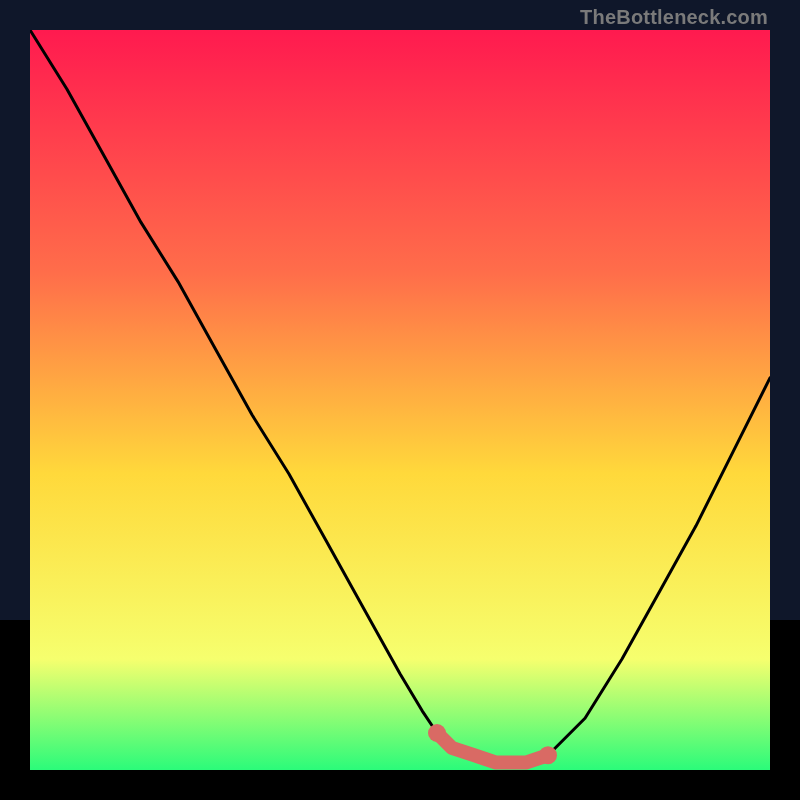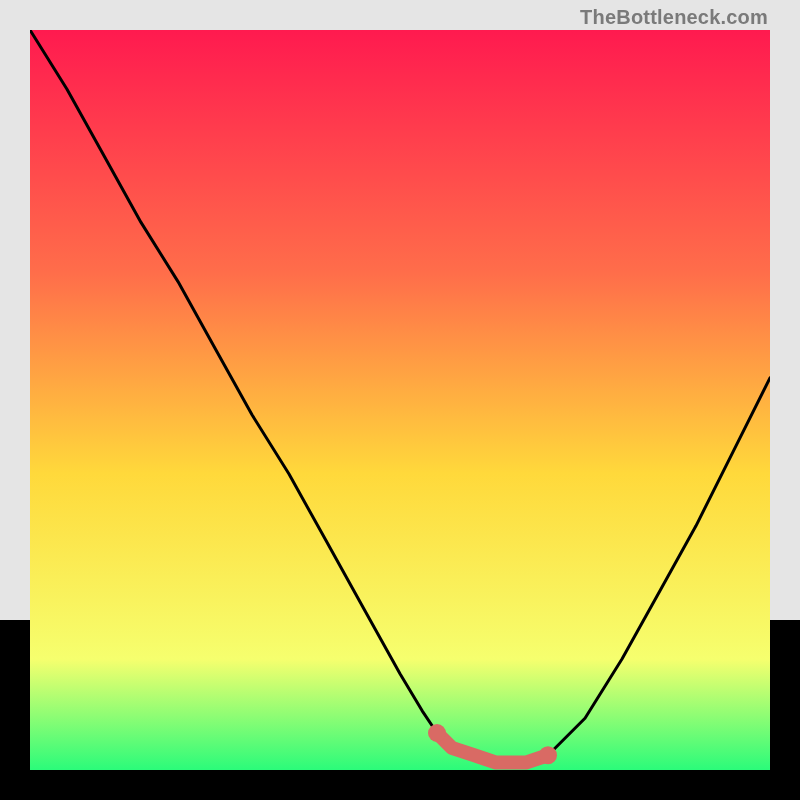--- a/index.html
+++ b/index.html
@@ -8,21 +8,21 @@
     width: 800px;
     height: 800px;
     background: #000;
     overflow: hidden;
     font-family: Arial, Helvetica, sans-serif;
   }
   .stage {
     position: relative;
     width: 800px;
     height: 620px;
-    background: #e5e5e5;
+    background: #0f172a;
   }
   .plot {
     position: absolute;
     left: 30px;
     top: 30px;
     width: 740px;
     height: 740px;
   }
   .gradient-bg {
     position: absolute;

